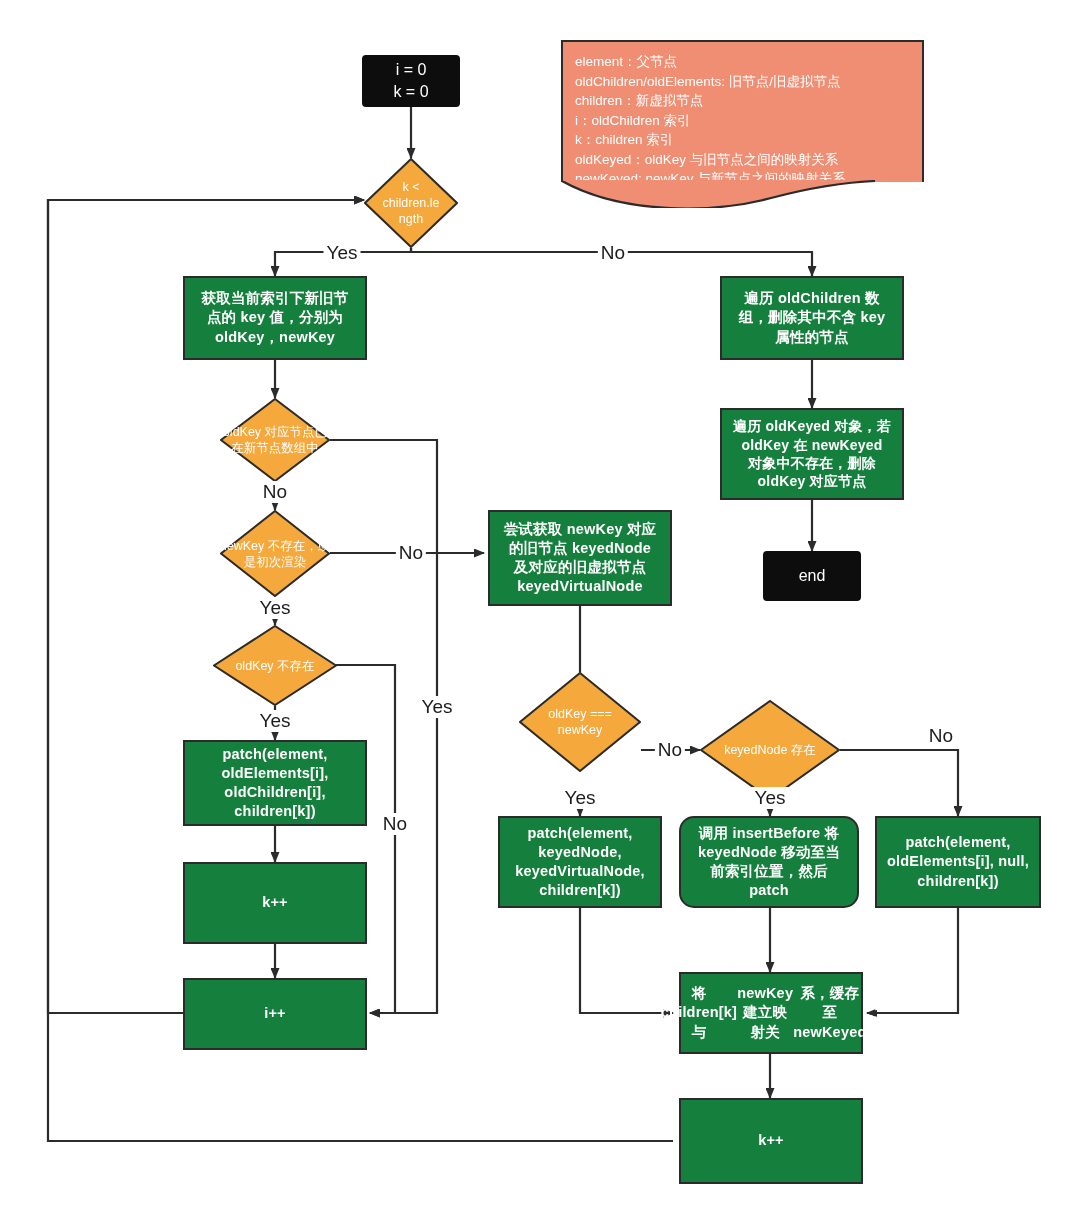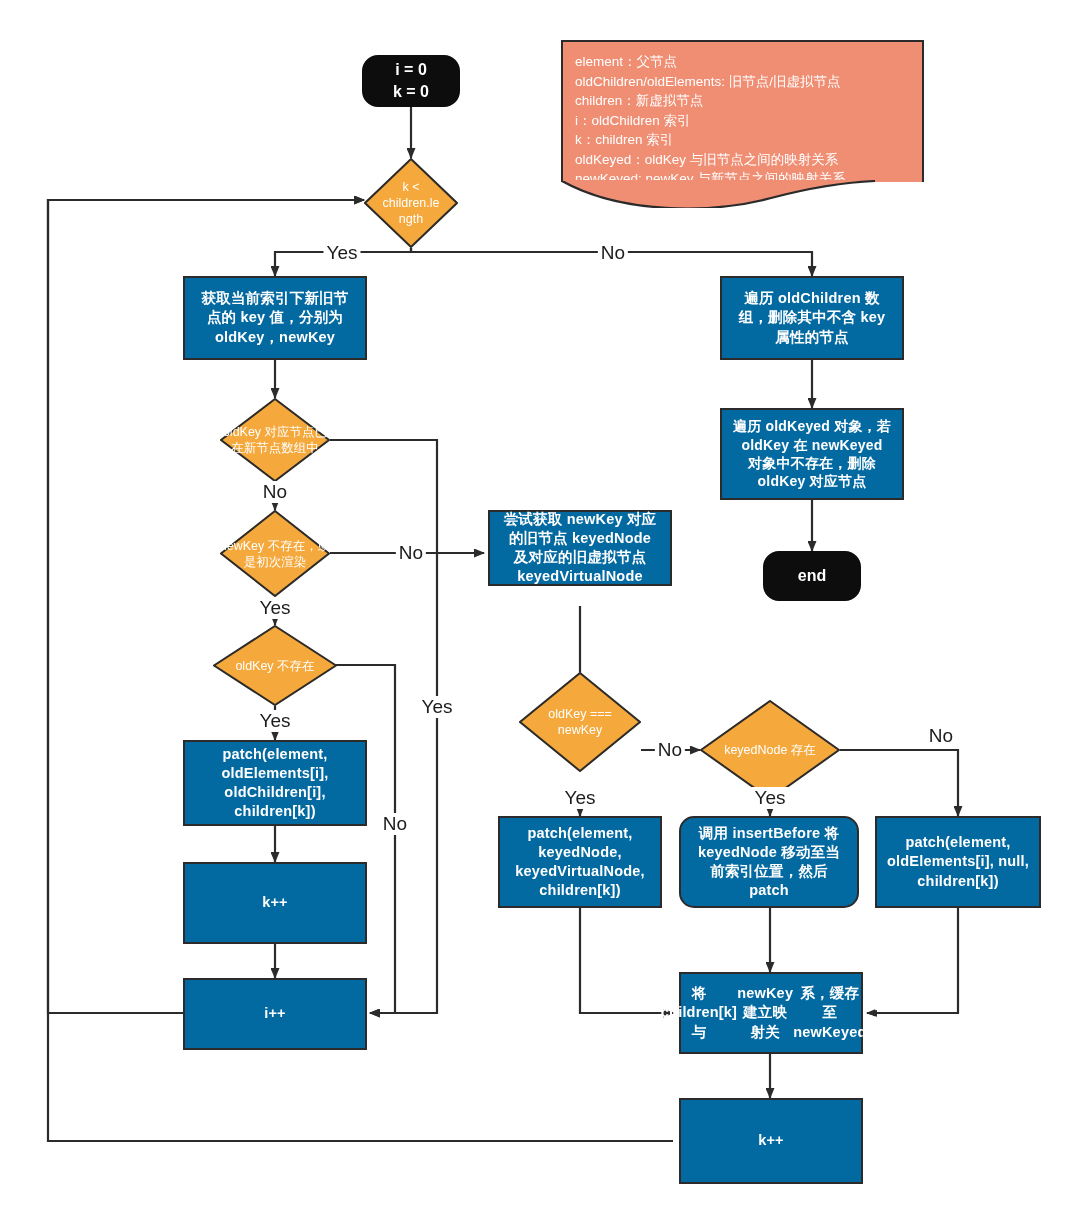--- a/index.html
+++ b/index.html
@@ -1,21 +1,21 @@
 <!DOCTYPE html>
 <html><head>
 <meta charset="utf-8">
 <style>
   html,body{margin:0;padding:0;background:#ffffff;}
   body{width:1081px;height:1217px;font-family:"Liberation Sans","DejaVu Sans",sans-serif;overflow:hidden;}
   #canvas{position:relative;width:1081px;height:1217px;}
   svg#wires{position:absolute;left:0;top:0;width:1081px;height:1217px;}
   .node{position:absolute;box-sizing:border-box;display:flex;align-items:center;justify-content:center;text-align:center;color:#ffffff;}
-  .proc{background:#0369a1;border:2px solid #2b2b2b;font-weight:bold;font-size:14.5px;line-height:1.32;padding:4px 6px;letter-spacing:.2px;}
-  .term{background:#0d0d0d;border:2px solid #0d0d0d;border-radius:16px;font-weight:bold;font-size:16px;line-height:1.35;}
+  .proc{background:#15803d;border:2px solid #2b2b2b;font-weight:bold;font-size:14.5px;line-height:1.32;padding:4px 6px;letter-spacing:.2px;}
+  .term{background:#0d0d0d;border:2px solid #0d0d0d;border-radius:4px;font-weight:normal;font-size:16px;line-height:1.35;}
   .dec-wrap{position:absolute;}
   .dec-shape{position:absolute;left:0;top:0;width:100%;height:100%;background:#f5a83c;
       clip-path:polygon(50% 0,100% 50%,50% 100%,0 50%);}
   .dec-border{position:absolute;left:0;top:0;width:100%;height:100%;}
   .dec-label{position:absolute;left:50%;top:50%;transform:translate(-50%,-50%);
       color:#ffffff;font-size:12.5px;line-height:1.28;text-align:center;white-space:nowrap;}
   .note{position:absolute;background:#f08e74;border:2px solid #2b2b2b;border-bottom:none;
       color:#ffffff;font-size:13.5px;line-height:1.45;padding:10px 12px 0 12px;box-sizing:border-box;}
   .note-wave{position:absolute;display:block;}
   .elabel{position:absolute;color:#1c1c1c;font-size:19px;background:#ffffff;padding:0 3px;
@@ -197,21 +197,21 @@
     <span>属性的节点</span>
   </div>
 
   <div class="node proc" style="left:720px;top:408px;width:184px;height:92px;flex-direction:column;font-size:14px;">
     <span>遍历 oldKeyed 对象，若</span>
     <span>oldKey 在 newKeyed</span>
     <span>对象中不存在，删除</span>
     <span>oldKey 对应节点</span>
   </div>
 
-  <div class="node proc" style="left:488px;top:510px;width:184px;height:76px;flex-direction:column;">
+  <div class="node proc" style="left:488px;top:510px;width:184px;height:96px;flex-direction:column;">
     <span>尝试获取 newKey 对应</span>
     <span>的旧节点 keyedNode</span>
     <span>及对应的旧虚拟节点</span>
     <span>keyedVirtualNode</span>
   </div>
 
   <div class="node proc" style="left:498px;top:816px;width:164px;height:92px;flex-direction:column;">
     <span>patch(element,</span>
     <span>keyedNode,</span>
     <span>keyedVirtualNode,</span>

